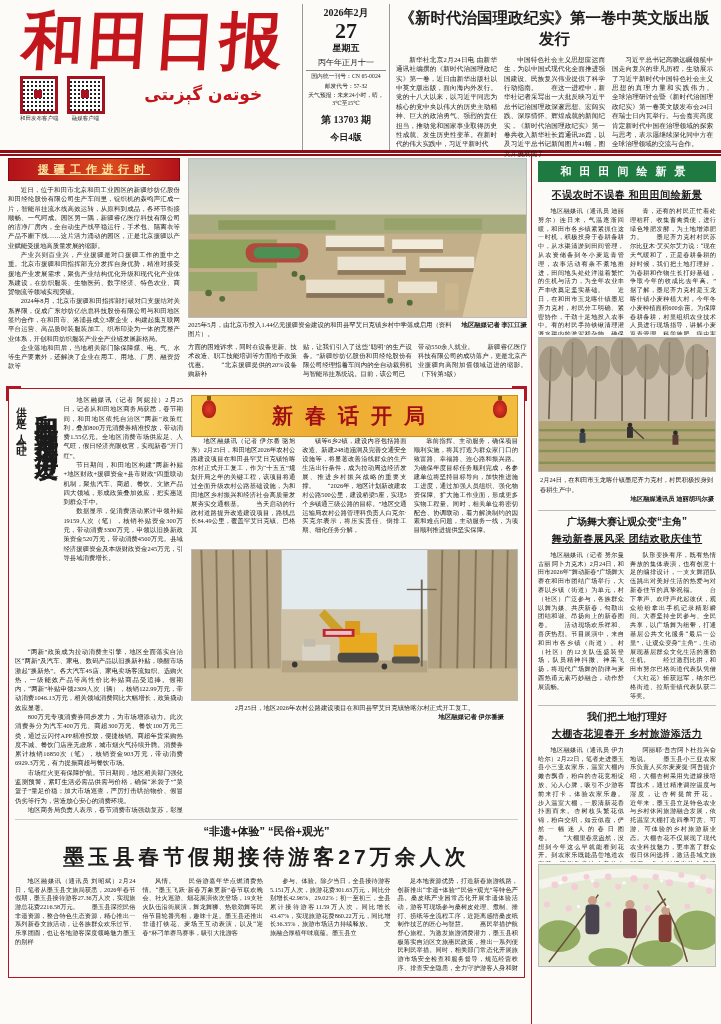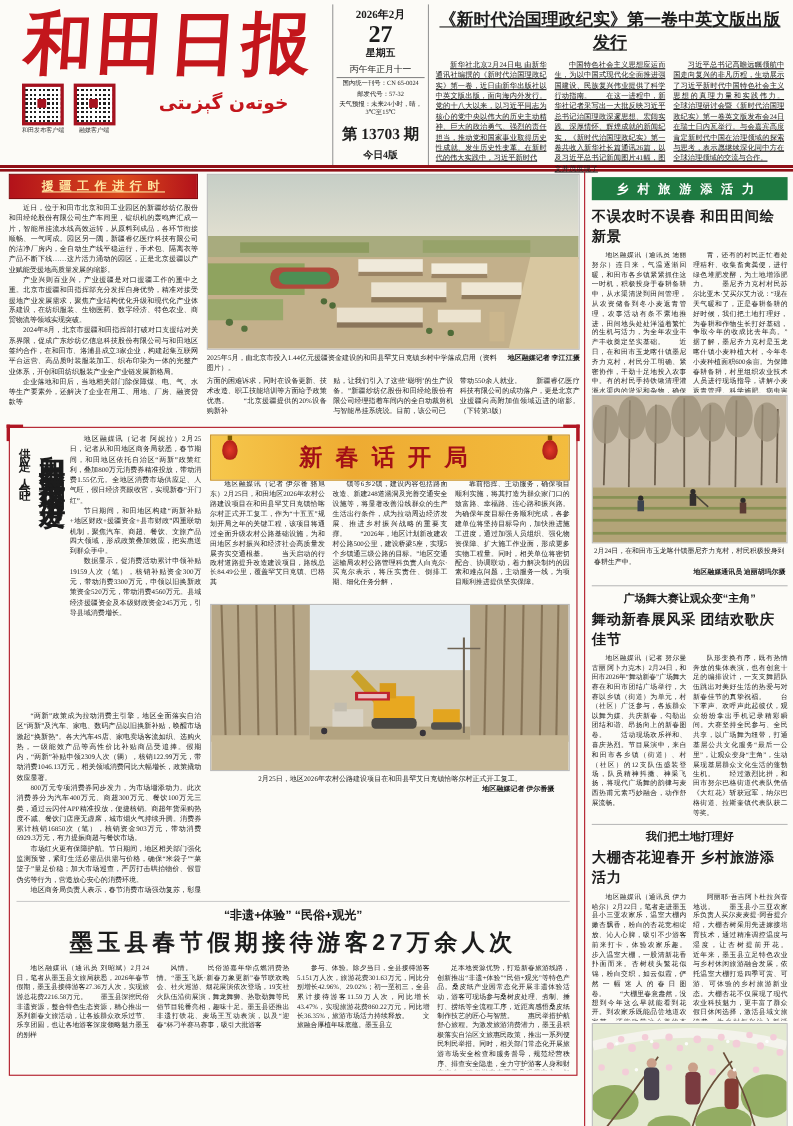--- a/index.html
+++ b/index.html
@@ -23,23 +23,23 @@
   .uyghur{flex:1;color:#c3161c;font-size:17px;font-weight:bold;text-align:center;
       direction:rtl;margin-top:8px;font-family:"DejaVu Sans",sans-serif;}
   .publisher{font-size:9px;text-align:center;margin-top:5px;letter-spacing:2px;}
   .mast-date{width:88px;border-left:1px solid #999;border-right:1px solid #999;
       text-align:center;padding:2px 3px;box-sizing:border-box;flex:none;}
   .d-ym{font-size:10px;font-weight:bold;}
   .d-day{font-size:22px;font-weight:bold;line-height:1;}
   .d-week{font-size:9px;font-weight:bold;margin-bottom:2px;}
   .d-lunar{font-size:8px;border-bottom:1px solid #888;padding-bottom:2px;margin-bottom:2px;}
   .d-small{font-size:5.8px;color:#222;margin-top:2px;line-height:1.3;}
-  .d-issue{font-size:14px;font-weight:bold;margin-top:6px;}
+  .d-issue{font-size:10px;font-weight:bold;margin-top:6px;}
   .d-pages{font-size:9px;font-weight:bold;margin-top:4px;}
-  .mast-article{flex:1;padding:2px 2px 0 6px;text-decoration:underline;}
+  .mast-article{flex:1;padding:2px 2px 0 6px;}
   .mast-article h2{font-family:"Liberation Sans","DejaVu Sans",sans-serif;font-size:15.5px;
       margin:2px 0 5px 0;text-align:center;letter-spacing:0px;font-weight:bold;}
   .cols3{display:flex;gap:7px;}
   .cols3 p{flex:1;font-size:6.6px;line-height:1.42;text-align:justify;margin:0;text-indent:2em;
       overflow:hidden;max-height:102px;}
   
   .rule{height:6px;margin:0 0;background:linear-gradient(#8f0f16 0 3px,#fcfbf7 3px 4px,#8f0f16 4px 6px);}
   
   .content{display:flex;height:868px;}
   .left-main{width:531px;box-sizing:border-box;padding:2px 4px 0 8px;}
@@ -94,22 +94,22 @@
   
   .tourism{margin-top:6px;border-top:1px solid #ccc;padding-top:4px;}
   .t-kicker{font-family:"Liberation Sans",sans-serif;font-size:11px;font-weight:bold;text-align:center;}
   .t-head{font-family:"Liberation Sans","DejaVu Sans",sans-serif;font-size:21px;font-weight:bold;
       text-align:center;letter-spacing:4px;margin:4px 0 6px 0;}
   .cols4row{display:flex;gap:7px;height:96px;overflow:hidden;}
   .cols4row p{flex:1;font-size:6.2px;line-height:1.4;text-align:justify;margin:0;text-indent:2em;}
   
   .green-banner{background:#1e7a41;color:#fff;font-family:"Liberation Sans",sans-serif;
       font-weight:bold;font-size:11px;text-align:center;letter-spacing:8px;padding:3px 0;margin:2px 0 6px 0;}
-  .r-head{font-family:"Liberation Sans","DejaVu Sans",sans-serif;font-size:13px;font-weight:bold;
-      margin:3px 0 5px 0;letter-spacing:0.5px;}
+  .r-head{font-family:"Liberation Sans","DejaVu Sans",sans-serif;font-size:10px;font-weight:bold;
+      text-align:center;margin:3px 0 5px 0;letter-spacing:0.5px;text-decoration:underline;}
   .r-kicker{font-family:"Liberation Sans",sans-serif;font-size:10px;font-weight:bold;text-align:center;margin-top:4px;}
   .cols2row{display:flex;gap:6px;overflow:hidden;}
   .cols2row p{flex:1;font-size:6.2px;line-height:1.42;text-align:justify;margin:0;text-indent:2em;}
   .farm-text{height:128px;} .dance-text{height:148px;} .apricot-text{height:116px;}
   .caption-block{font-size:6.3px;line-height:1.5;margin:3px 2px 2px 2px;}
   .caption-block .credit-line{display:block;text-align:right;font-weight:bold;}
   .sec-div{border-top:1px solid #bbb;margin:6px 0 2px 0;}
   .right-col .photo{margin-top:2px;}
 </style>
 </head>
@@ -306,21 +306,21 @@
             <p>地区融媒讯（通讯员 刘昭斌）2月24日，笔者从墨玉县文旅局获悉，2026年春节假期，墨玉县接待游客27.36万人次，实现旅游总花费2216.58万元。　　墨玉县深挖民俗非遗资源，整合特色生态资源，精心推出一系列新春文旅活动，让各族群众欢乐过节、乐享团圆，也让各地游客深度领略魅力墨玉的别样</p>
             <p>风情。　　民俗游嘉年华点燃消费热情。“墨玉飞跃·新春万象更新”春节联欢晚会、社火巡游、烟花展演依次登场，19支社火队伍沿街展演，舞龙舞狮、热歌劲舞等民俗节目轮番亮相，趣味十足。墨玉县还推出非遗打铁花、麦场王互动表演，以及“迎春”杯刁羊赛马赛事，吸引大批游客</p>
             <p>参与、体验。除夕当日，全县接待游客5.151万人次，旅游花费301.63万元，同比分别增长42.96%、29.02%；初一至初三，全县累计接待游客11.59万人次，同比增长43.47%，实现旅游花费860.22万元，同比增长36.35%，旅游市场活力持续释放。　　文旅融合厚植年味底蕴。墨玉县立</p>
             <p>足本地资源优势，打造新春旅游线路，创新推出“非遗+体验”“民俗+观光”等特色产品。桑皮纸产业园常态化开展非遗体验活动，游客可现场参与桑树皮处理、煮制、捶打、捞纸等全流程工序，近距离感悟桑皮纸制作技艺的匠心与智慧。　　惠民举措护航舒心旅程。为激发旅游消费潜力，墨玉县积极落实自治区文旅惠民政策，推出一系列便民利民举措。同时，相关部门常态化开展旅游市场安全检查和服务督导，规范经营秩序、排查安全隐患，全力守护游客人身和财产安全，确保游客在墨玉县玩得安心、舒心。</p>
           </div>
         </div>
       </div>
     </div>
 
     <aside class="right-col">
-      <div class="green-banner">乡村旅游添活力</div>
+      <div class="green-banner">和田田间绘新景</div>
 
       <h2 class="r-head">不误农时不误春 和田田间绘新景</h2>
       <div class="cols2row farm-text">
         <p>地区融媒讯（通讯员 迪丽努尔）连日来，气温逐渐回暖，和田市各乡镇紧紧抓住这一时机，积极投身于春耕备耕中，从水渠清淤到田间管理，从农资储备到冬小麦返青管理，农事活动有条不紊地推进，田间地头处处洋溢着繁忙的生机与活力，为全年农业丰产丰收奠定坚实基础。　　近日，在和田市玉龙喀什镇墨尼齐力克村，村民分工明确、紧密协作，干劲十足地投入农事中。有的村民手持铁锹清理灌溉水渠内的淤泥和杂物，确保春灌溉水畅通无阻；有的穿梭于田间，为冬小麦松土、追施农家肥，助力麦苗返</p>
         <p>青，还有的村民正忙着处理秸秆、收集畜禽粪便，进行绿色堆肥发酵，为土地增添肥力。　　墨尼齐力克村村民苏尔比亚木·艾买尔艾力说：“现在天气暖和了，正是春耕备耕的好时候，我们把土地打理好，为春耕和作物生长打好基础，争取今年的收成比去年高。”　　据了解，墨尼齐力克村是玉龙喀什镇小麦种植大村，今年冬小麦种植面积600余亩。为保障春耕备耕，村里组织农业技术人员进行现场指导，讲解小麦返青管理、科学施肥、病虫害预防等技术。在物资保障方面，村里已储备优质化肥2吨、农家肥15吨，并完成了3条主干灌溉水渠的清淤工作，全力确保春耕生产需求。</p>
       </div>
 
       <svg class="photo" viewBox="0 0 178 135" preserveAspectRatio="none">
         <rect width="178" height="135" fill="#ded8c9"></rect>
         <rect y="0" width="178" height="84" fill="#c7bba7"></rect>

